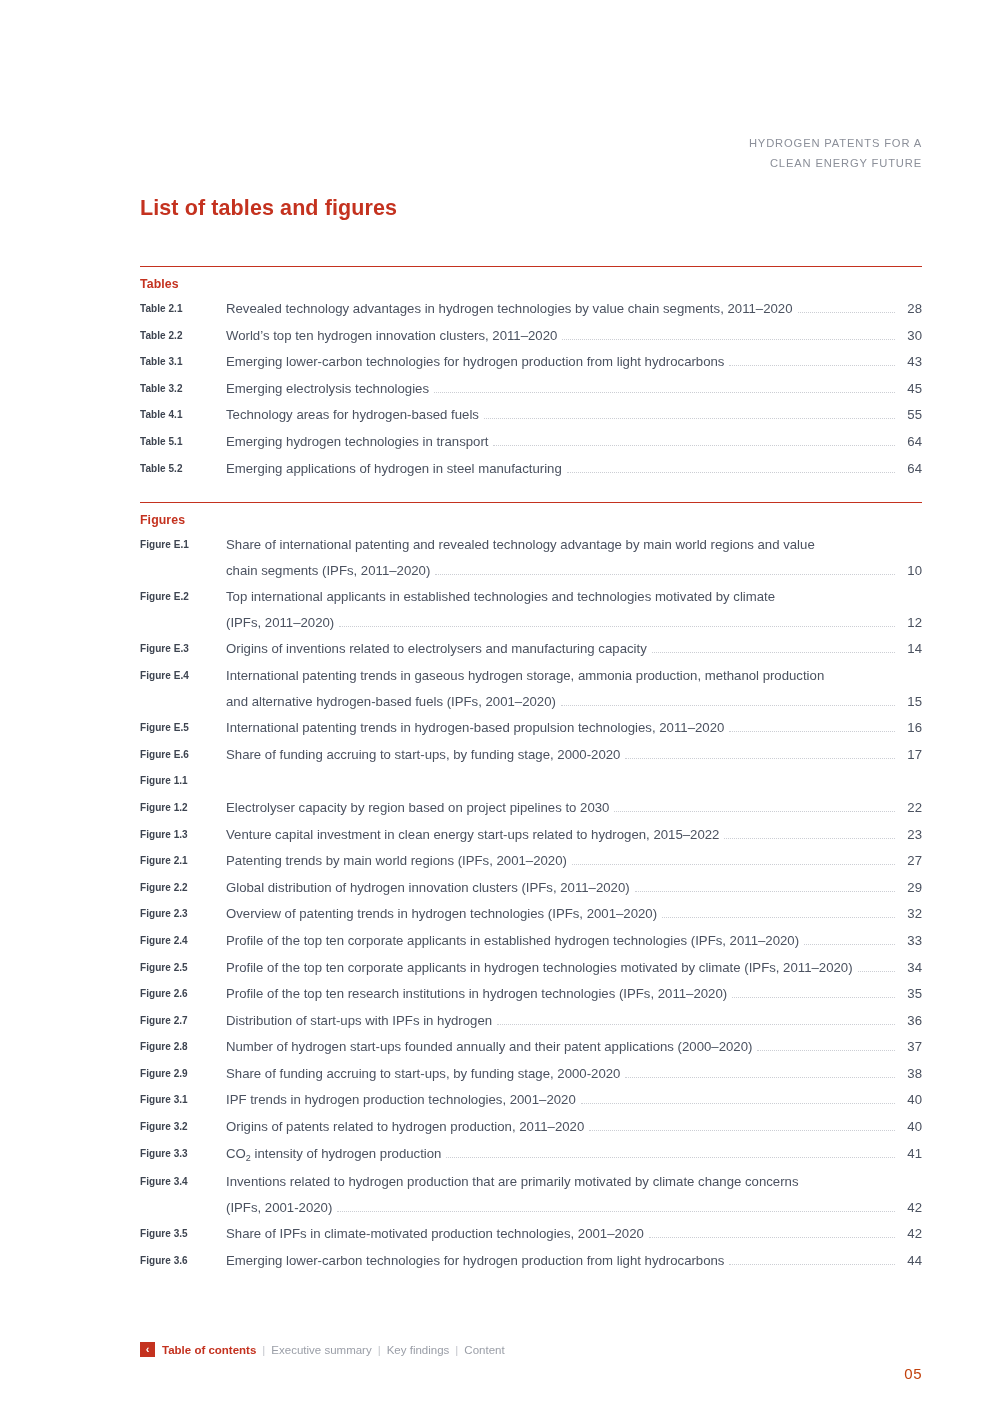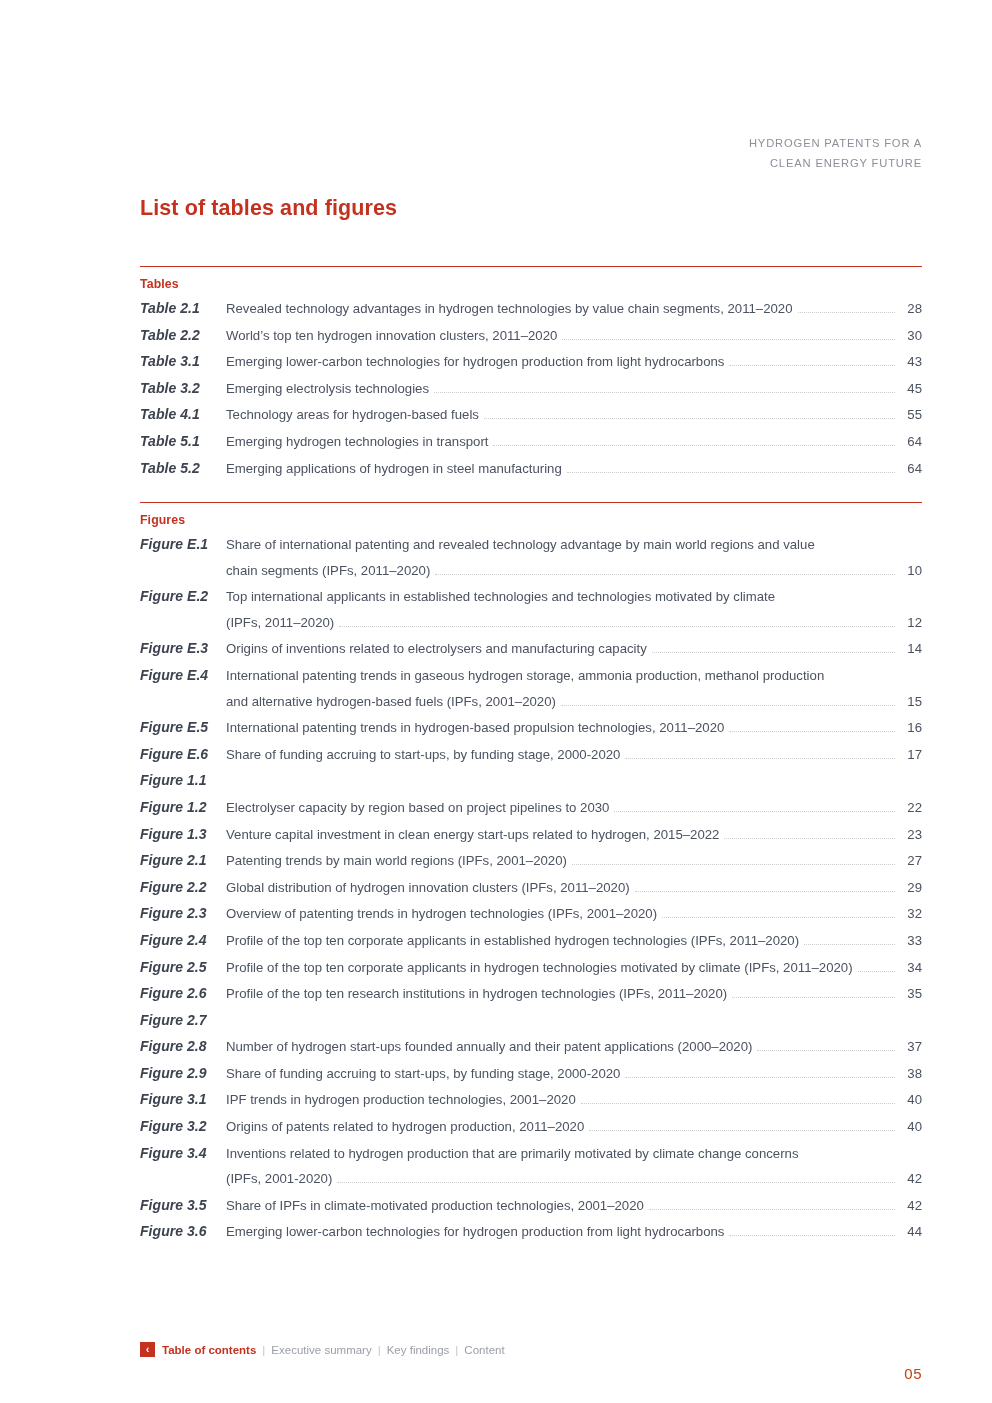--- a/index.html
+++ b/index.html
@@ -78,24 +78,23 @@
     display: flex;
     align-items: flex-start;
     font-size: 13.2px;
     line-height: 25.6px;
     padding-top: 1px;
   }
   .entry-label {
     flex: 0 0 86px;
     font-weight: 700;
     color: #3d4450;
-    font-size: 14px;
+    font-size: 10px;
     letter-spacing: 0.05px;
     white-space: nowrap;
-    font-style: italic;
   }
   .entry-body {
     flex: 1 1 auto;
     min-width: 0;
   }
   .entry-line {
     display: flex;
     align-items: baseline;
     width: 100%;
   }
@@ -419,20 +418,27 @@
           <div class="entry-body">
             <div class="entry-line">
               <span class="entry-text">Profile of the top ten research institutions in hydrogen technologies (IPFs, 2011–2020)</span>
               <span class="leader"></span>
               <span class="entry-page">35</span>
             </div>
           </div>
         </div>
         <div class="entry">
           <div class="entry-label">Figure 2.7</div>
+          <div class="entry-body">
+            <div class="entry-line">
+              <span class="entry-text">Distribution of start-ups with IPFs in hydrogen</span>
+              <span class="leader"></span>
+              <span class="entry-page">36</span>
+            </div>
+          </div>
         </div>
         <div class="entry">
           <div class="entry-label">Figure 2.8</div>
           <div class="entry-body">
             <div class="entry-line">
               <span class="entry-text">Number of hydrogen start-ups founded annually and their patent applications (2000–2020)</span>
               <span class="leader"></span>
               <span class="entry-page">37</span>
             </div>
           </div>
@@ -457,20 +463,30 @@
             </div>
           </div>
         </div>
         <div class="entry">
           <div class="entry-label">Figure 3.2</div>
           <div class="entry-body">
             <div class="entry-line">
               <span class="entry-text">Origins of patents related to hydrogen production, 2011–2020</span>
               <span class="leader"></span>
               <span class="entry-page">40</span>
+            </div>
+          </div>
+        </div>
+        <div class="entry">
+          <div class="entry-label">Figure 3.3</div>
+          <div class="entry-body">
+            <div class="entry-line">
+              <span class="entry-text">CO<sub>2</sub> intensity of hydrogen production</span>
+              <span class="leader"></span>
+              <span class="entry-page">41</span>
             </div>
           </div>
         </div>
         <div class="entry">
           <div class="entry-label">Figure 3.4</div>
           <div class="entry-body">
             <div class="entry-line">
               <span class="entry-text">Inventions related to hydrogen production that are primarily motivated by climate change concerns</span>
               <span class="leader blank"></span>
               <span class="entry-page hidden">42</span>

